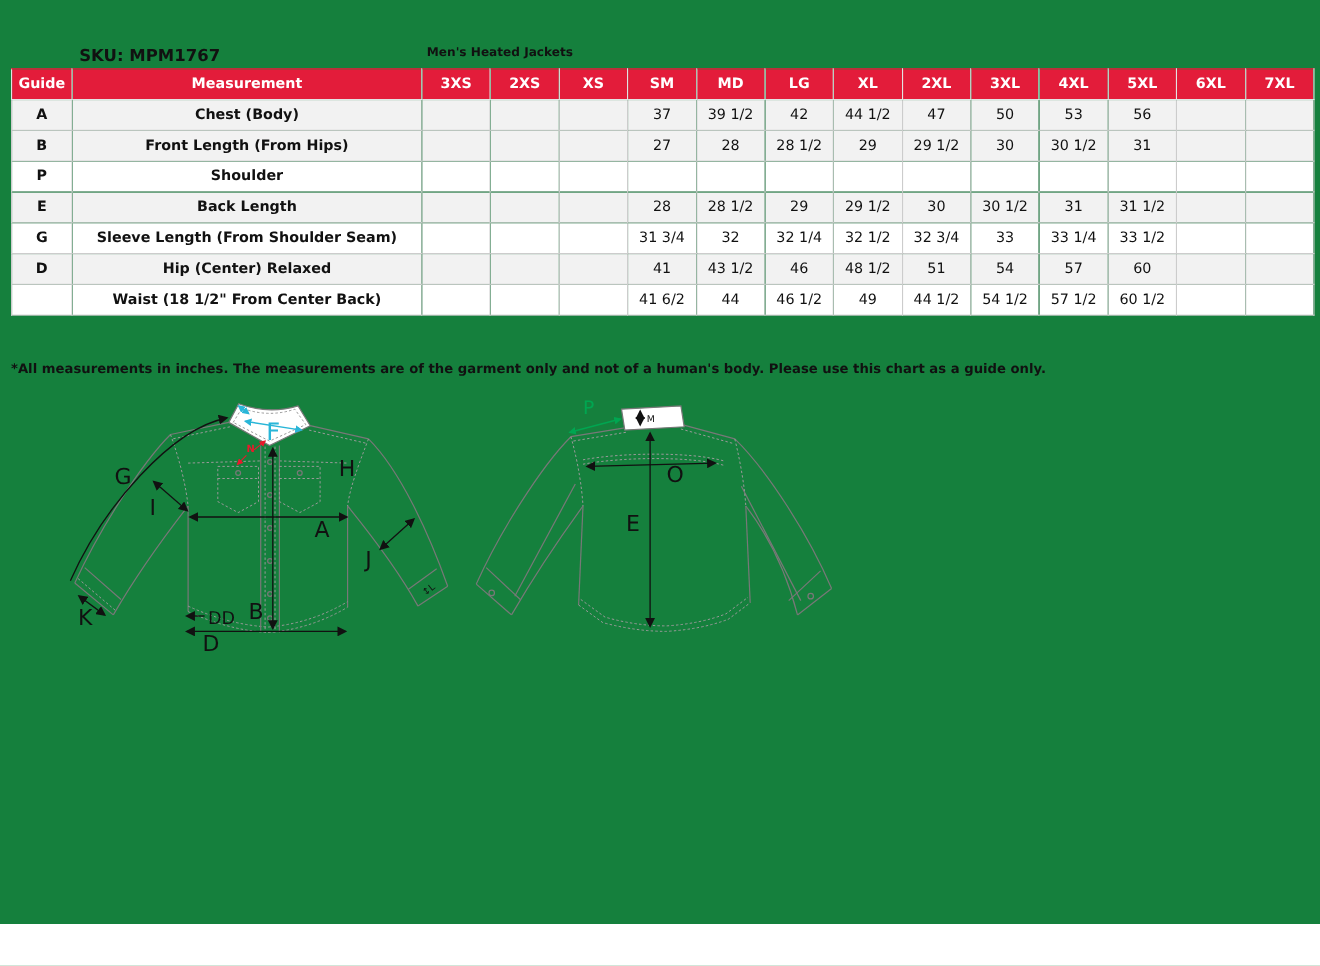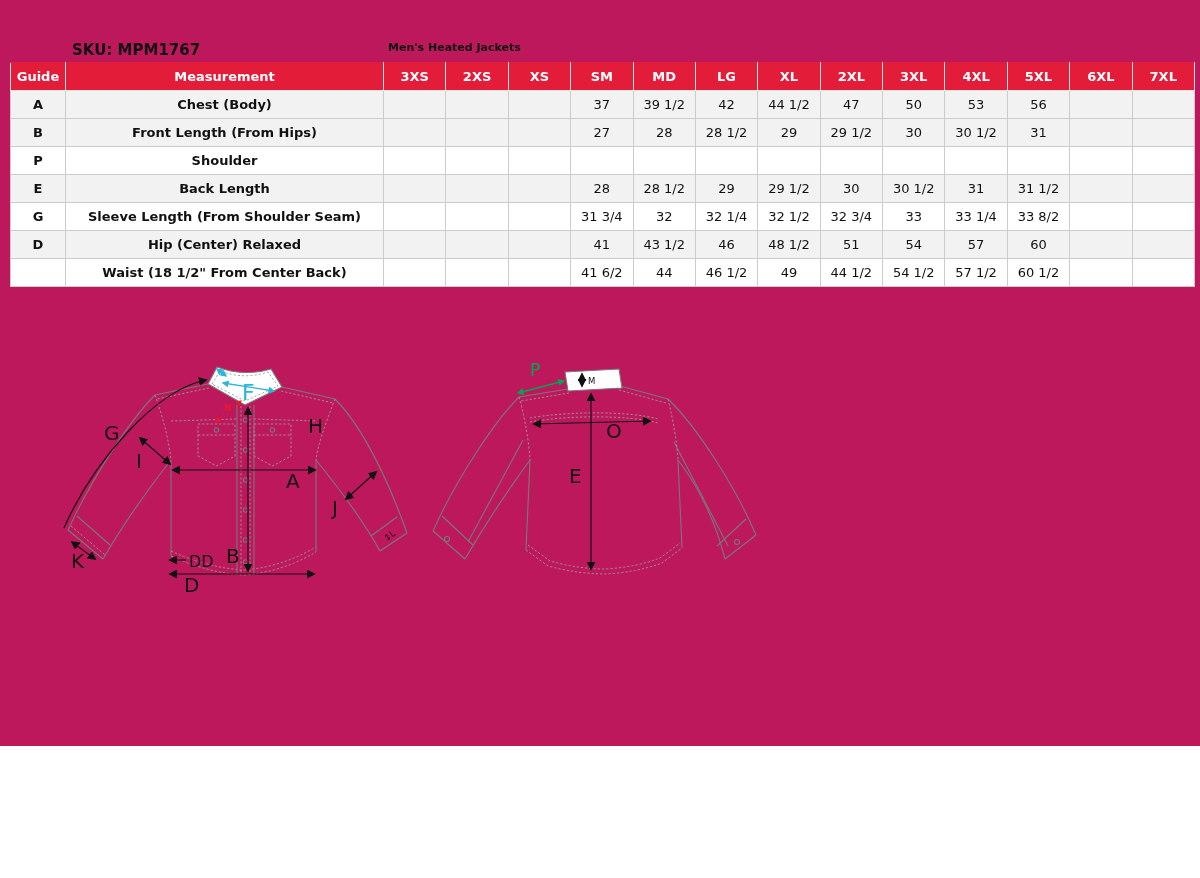--- a/index.html
+++ b/index.html
@@ -2,21 +2,21 @@
 <html style="--header-bg: #e31c3a; --header-text: #ffffff; --row-alt: #f2f2f2; --border: #cccccc;"><head>
 <meta charset="utf-8">
 <style>
   :root{
     --header-bg:#e31c3a; --header-text:#ffffff; --row-alt:#f2f2f2; --border:#cccccc;
     --cyan:#29b6d8; --green:#00a651; --red:#e8192c;
   }
   *{margin:0;padding:0;box-sizing:border-box;}
   html,body{background:#fff;}
   body{font-family:"DejaVu Sans","Liberation Sans",sans-serif;color:#111;}
-  .page{position:relative;width:1200px;height:746px;background:#be185d;overflow:hidden;}
+  .page{position:relative;width:1200px;height:840px;background:#15803d;overflow:hidden;}
 
   .title-sku{position:absolute;left:72px;top:41px;font-size:15px;font-weight:700;white-space:nowrap;}
   .title-product{position:absolute;left:388px;top:41px;font-size:11px;font-weight:700;white-space:nowrap;}
 
   .size-table{position:absolute;left:10px;top:62px;width:1185px;border-collapse:collapse;table-layout:fixed;}
   .size-table th,.size-table td{border:1px solid var(--border);height:28px;text-align:center;vertical-align:middle;
     font-size:13px;padding:0 2px;overflow:hidden;white-space:nowrap;background:#fff;}
   .size-table thead th{background:var(--header-bg);color:var(--header-text);font-weight:700;border-color:#e3e3e3;border-top-color:var(--header-bg);}
   .size-table td.guide,.size-table td.meas{font-weight:700;}
   .size-table tbody tr.alt td{background:var(--row-alt);}
@@ -154,21 +154,21 @@
           <td></td>
           <td></td>
           <td></td>
           <td>31 3/4</td>
           <td>32</td>
           <td>32 1/4</td>
           <td>32 1/2</td>
           <td>32 3/4</td>
           <td>33</td>
           <td>33 1/4</td>
-          <td>33 8/2</td>
+          <td>33 1/2</td>
           <td></td>
           <td></td>
         </tr>
         <tr class="alt">
           <td class="guide">D</td>
           <td class="meas">Hip (Center) Relaxed</td>
           <td></td>
           <td></td>
           <td></td>
           <td>41</td>
@@ -195,20 +195,21 @@
           <td>44 1/2</td>
           <td>54 1/2</td>
           <td>57 1/2</td>
           <td>60 1/2</td>
           <td></td>
           <td></td>
         </tr>
       </tbody>
     </table>
 
+  <div class="footnote">*All measurements in inches. The measurements are of the garment only and not of a human's body. Please use this chart as a guide only.</div>
 
   <svg id="frontSvg" class="diagram-svg" width="380" height="250" viewBox="0 0 380 250">
     <defs>
       <marker id="fa" markerWidth="9" markerHeight="9" viewBox="0 0 10 10" refX="8" refY="5" orient="auto-start-reverse" markerUnits="userSpaceOnUse">
           <path d="M0,0 L10,5 L0,10 Z" fill="#111"></path>
         </marker>
       <marker id="fc" markerWidth="7" markerHeight="7" viewBox="0 0 10 10" refX="8" refY="5" orient="auto-start-reverse" markerUnits="userSpaceOnUse">
           <path d="M0,0 L10,5 L0,10 Z" fill="#29b6d8"></path>
         </marker>
       <marker id="fr" markerWidth="6" markerHeight="6" viewBox="0 0 10 10" refX="8" refY="5" orient="auto-start-reverse" markerUnits="userSpaceOnUse">

